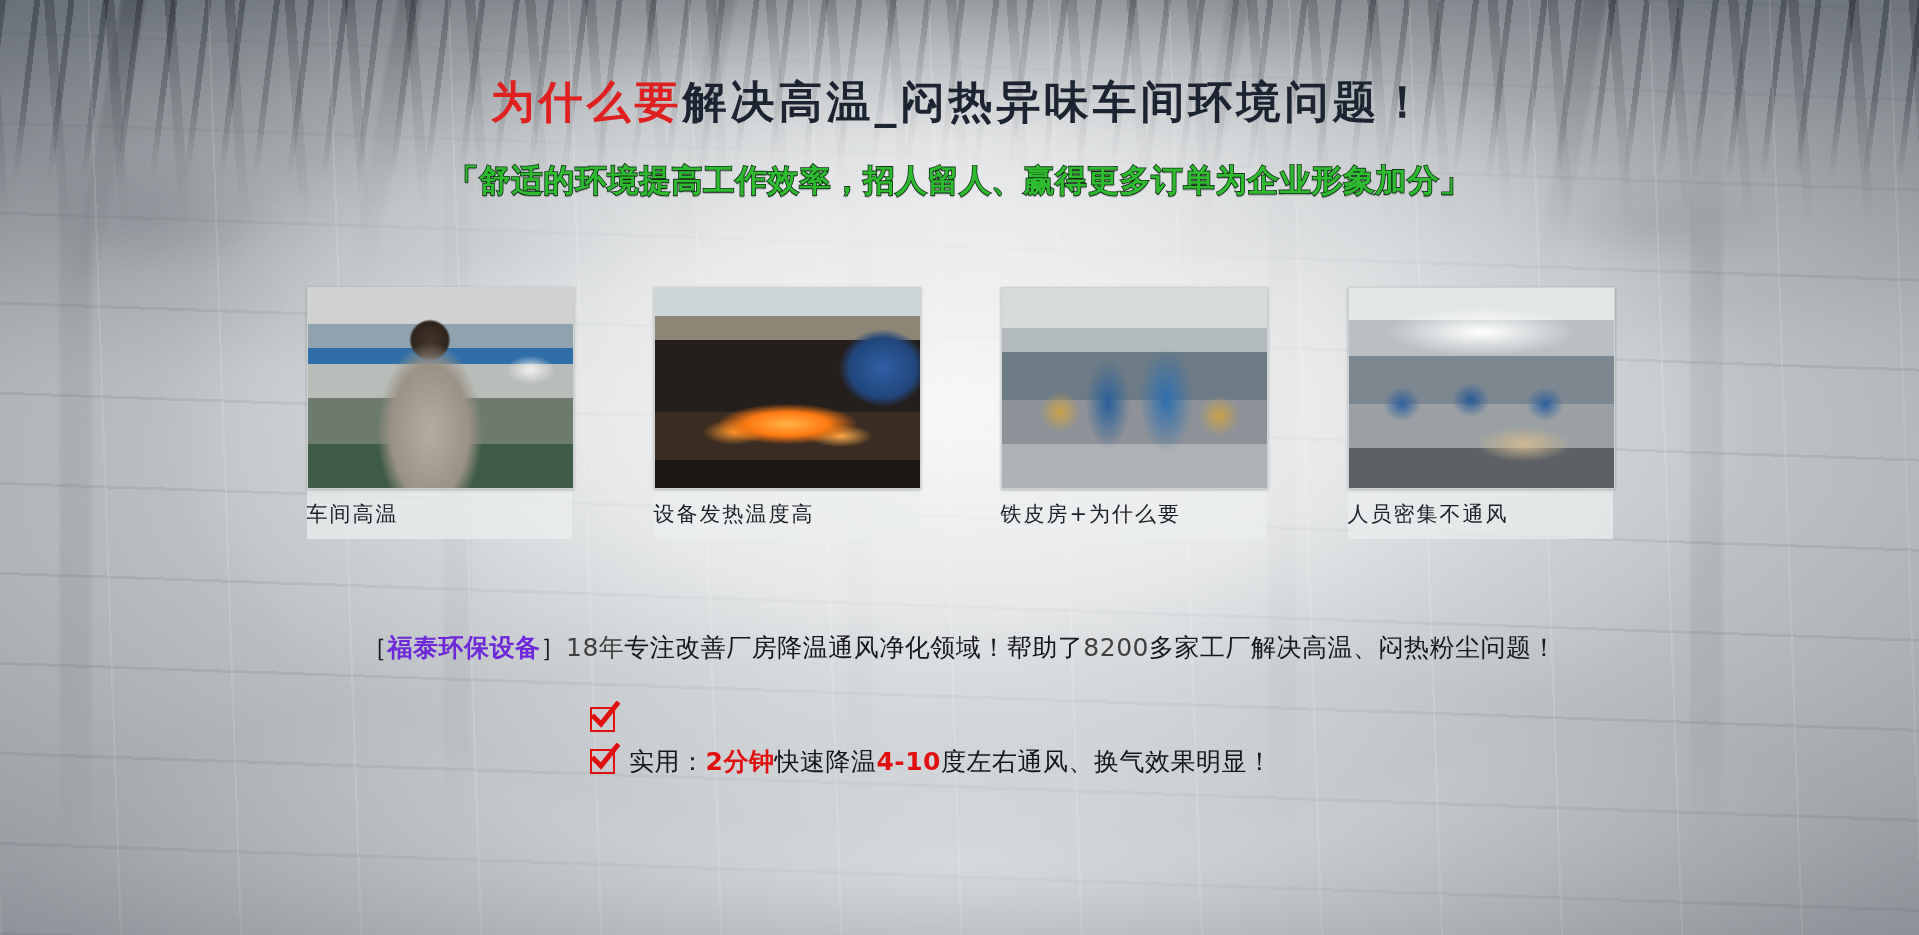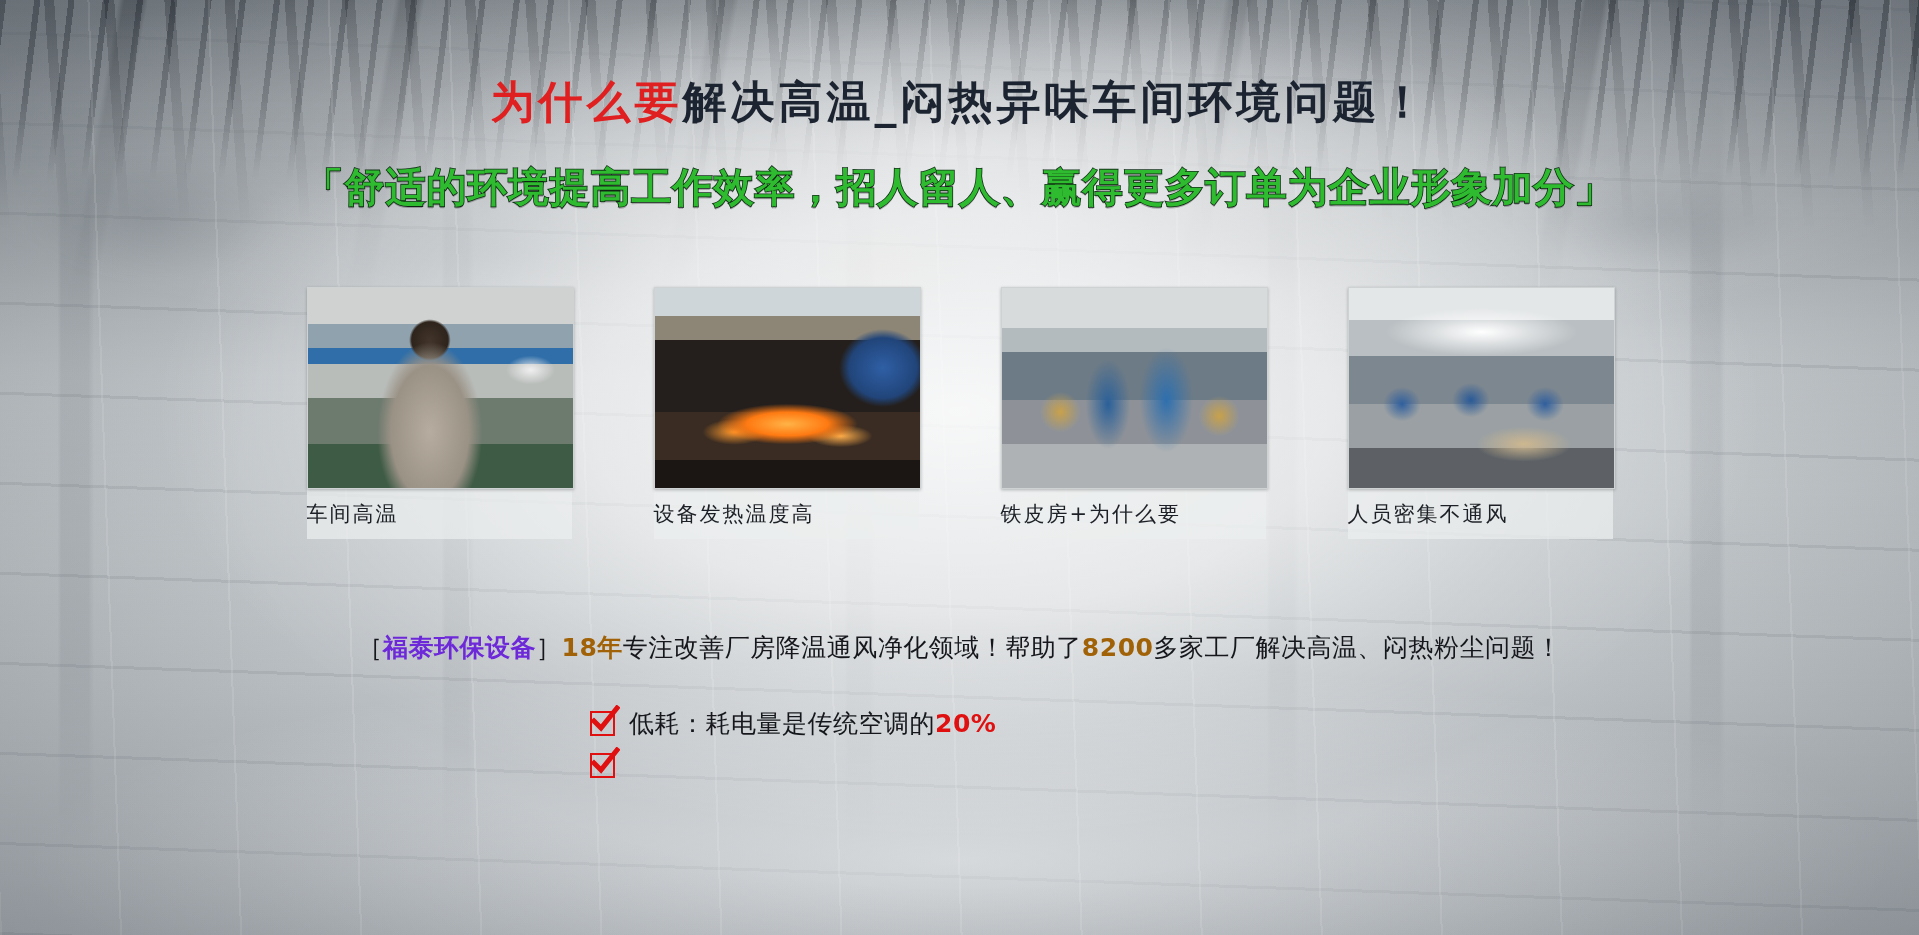--- a/index.html
+++ b/index.html
@@ -89,21 +89,21 @@
     font-size:44px;font-weight:700;letter-spacing:4px;
     line-height:1.1;white-space:nowrap;
   }
   .headline .hl-red{color:#e02020;}
   .headline .hl-dark{color:#1b2430;}
 
   .subline{
     position:absolute;top:160px;left:0;width:100%;
     text-align:center;white-space:nowrap;
     font-family:"DejaVu Sans","Liberation Sans",sans-serif;
-    font-size:40px;font-weight:700;letter-spacing:1px;
+    font-size:31px;font-weight:700;letter-spacing:1px;
     color:#2fbb2f;
     -webkit-text-stroke:1.6px #14301a;
     paint-order:stroke fill;
     text-shadow:0 2px 0 rgba(0,0,0,.25);
   }
 
   
   .cards{
     position:absolute;top:287px;left:0;width:100%;
     display:flex;justify-content:center;gap:82px;
@@ -171,21 +171,21 @@
 
   
   .lead{
     position:absolute;top:631px;left:0;width:100%;
     text-align:center;white-space:nowrap;
     font-family:"DejaVu Sans","Liberation Sans",sans-serif;
     font-size:25px;color:#15171c;letter-spacing:.5px;
   }
   .lead .brand{color:#6d28d9;font-weight:700;}
   .lead .bk{color:#15171c;}
-  .lead .red{color:#a16207;font-weight:700;}
+  .lead .red{color:#404040;font-weight:400;}
 
   .bullets{
     position:absolute;top:707px;left:590px;
     display:flex;flex-direction:column;gap:13px;
   }
   .bullet{display:flex;align-items:center;white-space:nowrap;}
   .chk{
     width:21px;height:21px;flex:0 0 21px;margin-right:14px;
     border:2px solid #e01010;position:relative;background:transparent;
   }
@@ -249,33 +249,33 @@
       </div>
       <div class="card-caption">人员密集不通风</div>
     </div>
 
   </div>
 
   <div class="lead"><span class="bk">［</span><span class="brand">福泰环保设备</span><span class="bk">］</span><span class="red">18年</span><span class="bk">专注改善厂房降温通风净化领域！帮助了</span><span class="red">8200</span><span class="bk">多家工厂解决高温、闷热粉尘问题！</span></div>
 
   <div class="bullets">
 
+
     <div class="bullet">
       <span class="chk">
         <svg width="30" height="30" viewBox="0 0 30 30" aria-hidden="true">
           <path d="M4 16 L11 23 L27 3" fill="none" stroke="#e01010" stroke-width="5" stroke-linecap="square"></path>
         </svg>
       </span>
-      <span class="btxt"><span>低耗：</span><span>耗电量是传统空调的</span><span class="red">20%</span></span>
     </div>
 
     <div class="bullet">
       <span class="chk">
         <svg width="30" height="30" viewBox="0 0 30 30" aria-hidden="true">
           <path d="M4 16 L11 23 L27 3" fill="none" stroke="#e01010" stroke-width="5" stroke-linecap="square"></path>
         </svg>
       </span>
-    </div>
-
+      <span class="btxt"><span>实用：</span><span class="red">2分钟</span><span>快速降温</span><span class="red">4-10</span><span>度左右通风、换气效果明显！</span></span>
+    </div>
 
   </div>
 
 </div>
 
 </body></html>

